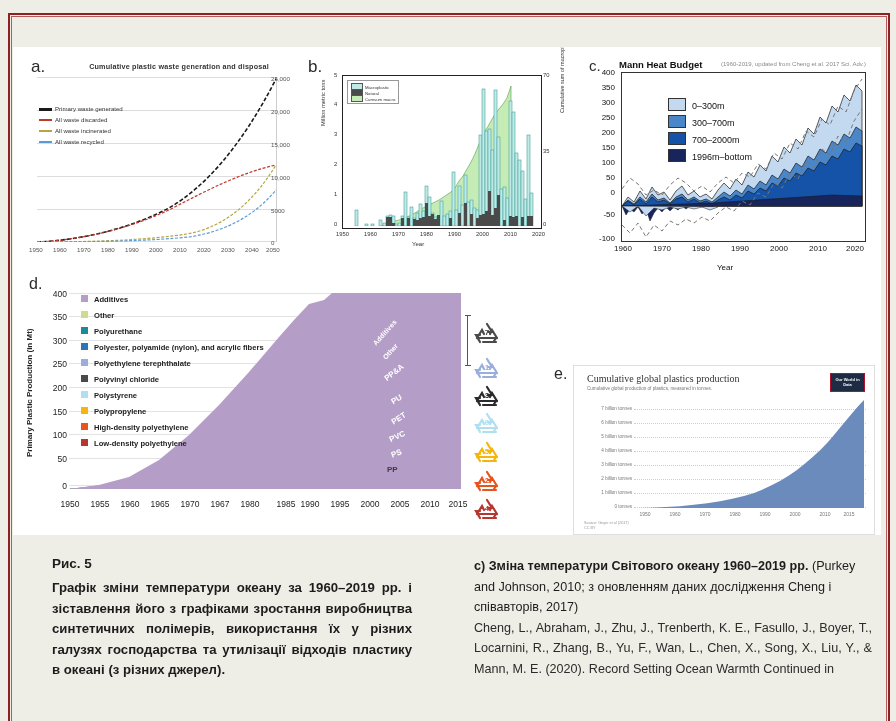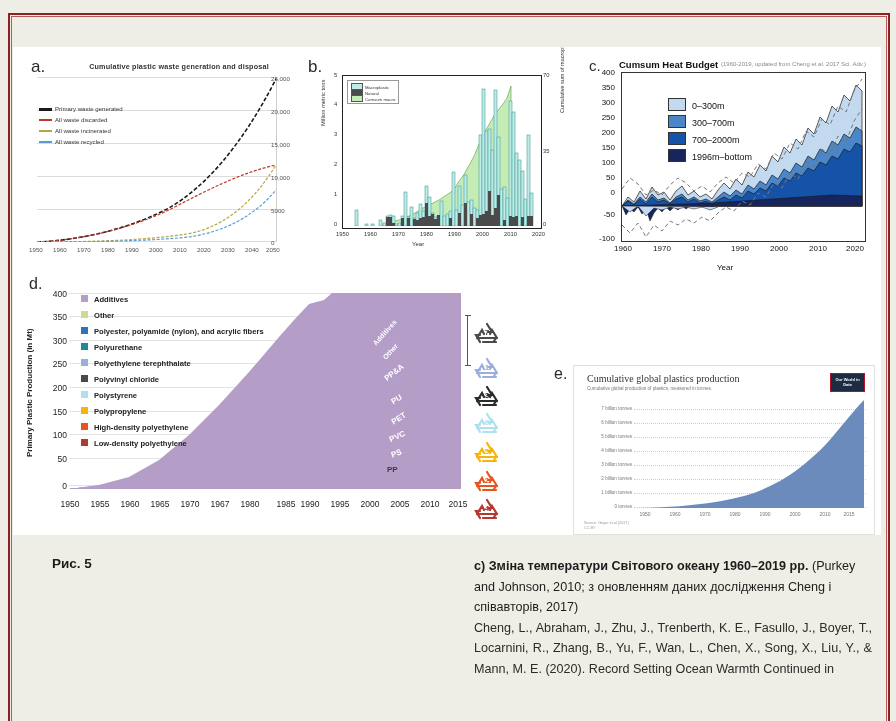--- a/index.html
+++ b/index.html
@@ -302,21 +302,21 @@
       <div class="xl" style="left:86px;top:178px;">1970</div>
       <div class="xl" style="left:114px;top:178px;">1980</div>
       <div class="xl" style="left:142px;top:178px;">1990</div>
       <div class="xl" style="left:170px;top:178px;">2000</div>
       <div class="xl" style="left:198px;top:178px;">2010</div>
       <div class="xl" style="left:226px;top:178px;">2020</div>
     </div>
 
     <div id="chartC">
       <div class="panelLabel" style="left:4px;top:4px;font-size:15px;">c.</div>
-      <div class="ctitle">Cumsum Heat Budget</div>
+      <div class="ctitle">Mann Heat Budget</div>
       <div class="csub">(1960-2019, updated from Cheng et al. 2017 Sci. Adv.)</div>
 
       <div class="box">
         <svg width="241" height="166" viewBox="0 0 241 166" preserveAspectRatio="none" style="position:absolute;left:0;top:0;">
 
           <path d="M0,133 L6,124 L12,129 L18,118 L24,126 L30,114 L36,122 L42,119 L48,127 L54,118 L60,113 L66,122 L72,118 L78,124 L84,121 L90,126 L96,117 L102,110 L108,116 L114,106 L120,112 L126,99 L132,104 L138,92 L144,98 L150,83 L156,89 L162,74 L168,80 L174,66 L180,72 L186,55 L192,61 L198,44 L204,50 L210,33 L216,39 L222,22 L228,28 L234,12 L240,18 L240,133 Z" fill="#c3d9ef" stroke="#1a1a1a" stroke-width="0.7"></path>
 
           <path d="M0,133 L6,127 L12,131 L18,124 L24,129 L30,121 L36,127 L42,125 L48,130 L54,124 L60,121 L66,127 L72,124 L78,128 L84,126 L90,129 L96,124 L102,119 L108,123 L114,117 L120,121 L126,112 L132,116 L138,108 L144,112 L150,102 L156,106 L162,96 L168,100 L174,90 L180,94 L186,83 L192,87 L198,76 L204,80 L210,68 L216,72 L222,61 L228,65 L234,54 L240,58 L240,133 Z" fill="#4a86c8" stroke="#1a1a1a" stroke-width="0.7"></path>
 
           <path d="M0,133 L6,128 L12,132 L18,126 L24,131 L30,124 L36,129 L42,127 L48,131 L54,126 L60,124 L66,129 L72,126 L78,130 L84,128 L90,131 L96,127 L102,124 L108,127 L114,122 L120,125 L126,118 L132,121 L138,115 L144,118 L150,110 L156,113 L162,105 L168,108 L174,100 L180,103 L186,95 L192,98 L198,89 L204,92 L210,83 L216,86 L222,76 L228,79 L234,70 L240,73 L240,133 Z" fill="#1553a8" stroke="#1a1a1a" stroke-width="0.7"></path>
@@ -407,22 +407,22 @@
         <span class="bandlbl" style="left:320px;top:139px;transform:rotate(-25deg);">PVC</span>
         <span class="bandlbl" style="left:322px;top:156px;transform:rotate(-20deg);">PS</span>
         <span class="bandlbl dark" style="left:318px;top:172px;">PP</span>
         <span class="bandlbl" style="left:312px;top:196px;">HDPE</span>
         <span class="bandlbl" style="left:314px;top:222px;">LDPE</span>
       </div>
 
       <div class="dleg">
         <div><i style="background:#b49ec8;"></i><span>Additives</span></div>
         <div><i style="background:#cedc8c;"></i><span>Other</span></div>
+        <div><i style="background:#1f8a96;"></i><span>Polyurethane</span></div>
         <div><i style="background:#2e75b6;"></i><span>Polyester, polyamide (nylon), and acrylic fibers</span></div>
-        <div><i style="background:#1f8a96;"></i><span>Polyurethane</span></div>
         <div><i style="background:#9aaede;"></i><span>Polyethylene terephthalate</span></div>
         <div><i style="background:#4a4a4a;"></i><span>Polyvinyl chloride</span></div>
         <div><i style="background:#aee0ef;"></i><span>Polystyrene</span></div>
         <div><i style="background:#f5b50a;"></i><span>Polypropylene</span></div>
         <div><i style="background:#e8541d;"></i><span>High-density polyethylene</span></div>
         <div><i style="background:#b5372f;"></i><span>Low-density polyethylene</span></div>
       </div>
 
       <div class="brk" style="left:440px;top:36px;height:50px;">
         <b style="top:0;"></b>
@@ -578,19 +578,20 @@
 
       <div class="src">
         <div>Source: Geyer et al (2017)</div>
         <div>CC BY</div>
       </div>
     </div>
   </div>
 
   <div class="capLeft">
     <div class="h">Рис. 5</div>
+    <div class="b">Графік зміни температури океану за 1960–2019 рр. і зіставлення його з графіками зростання виробництва синтетичних полімерів, використання їх у різних галузях господарства та утилізації відходів пластику в океані (з різних джерел).</div>
   </div>
 
   <div class="capRight clip" style="height:165px;">
     <div class="r1"><span>c) Зміна температури Світового океану 1960–2019 рр.</span><span class="norm"> (Purkey and Johnson, 2010; з оновленням даних дослідження Cheng і співавторів, 2017)</span></div>
     <div class="r2">Cheng, L., Abraham, J., Zhu, J., Trenberth, K. E., Fasullo, J., Boyer, T., Locarnini, R., Zhang, B., Yu, F., Wan, L., Chen, X., Song, X., Liu, Y., &amp; Mann, M. E. (2020). Record Setting Ocean Warmth Continued in</div>
   </div>
 </div>
 
 </body></html>

